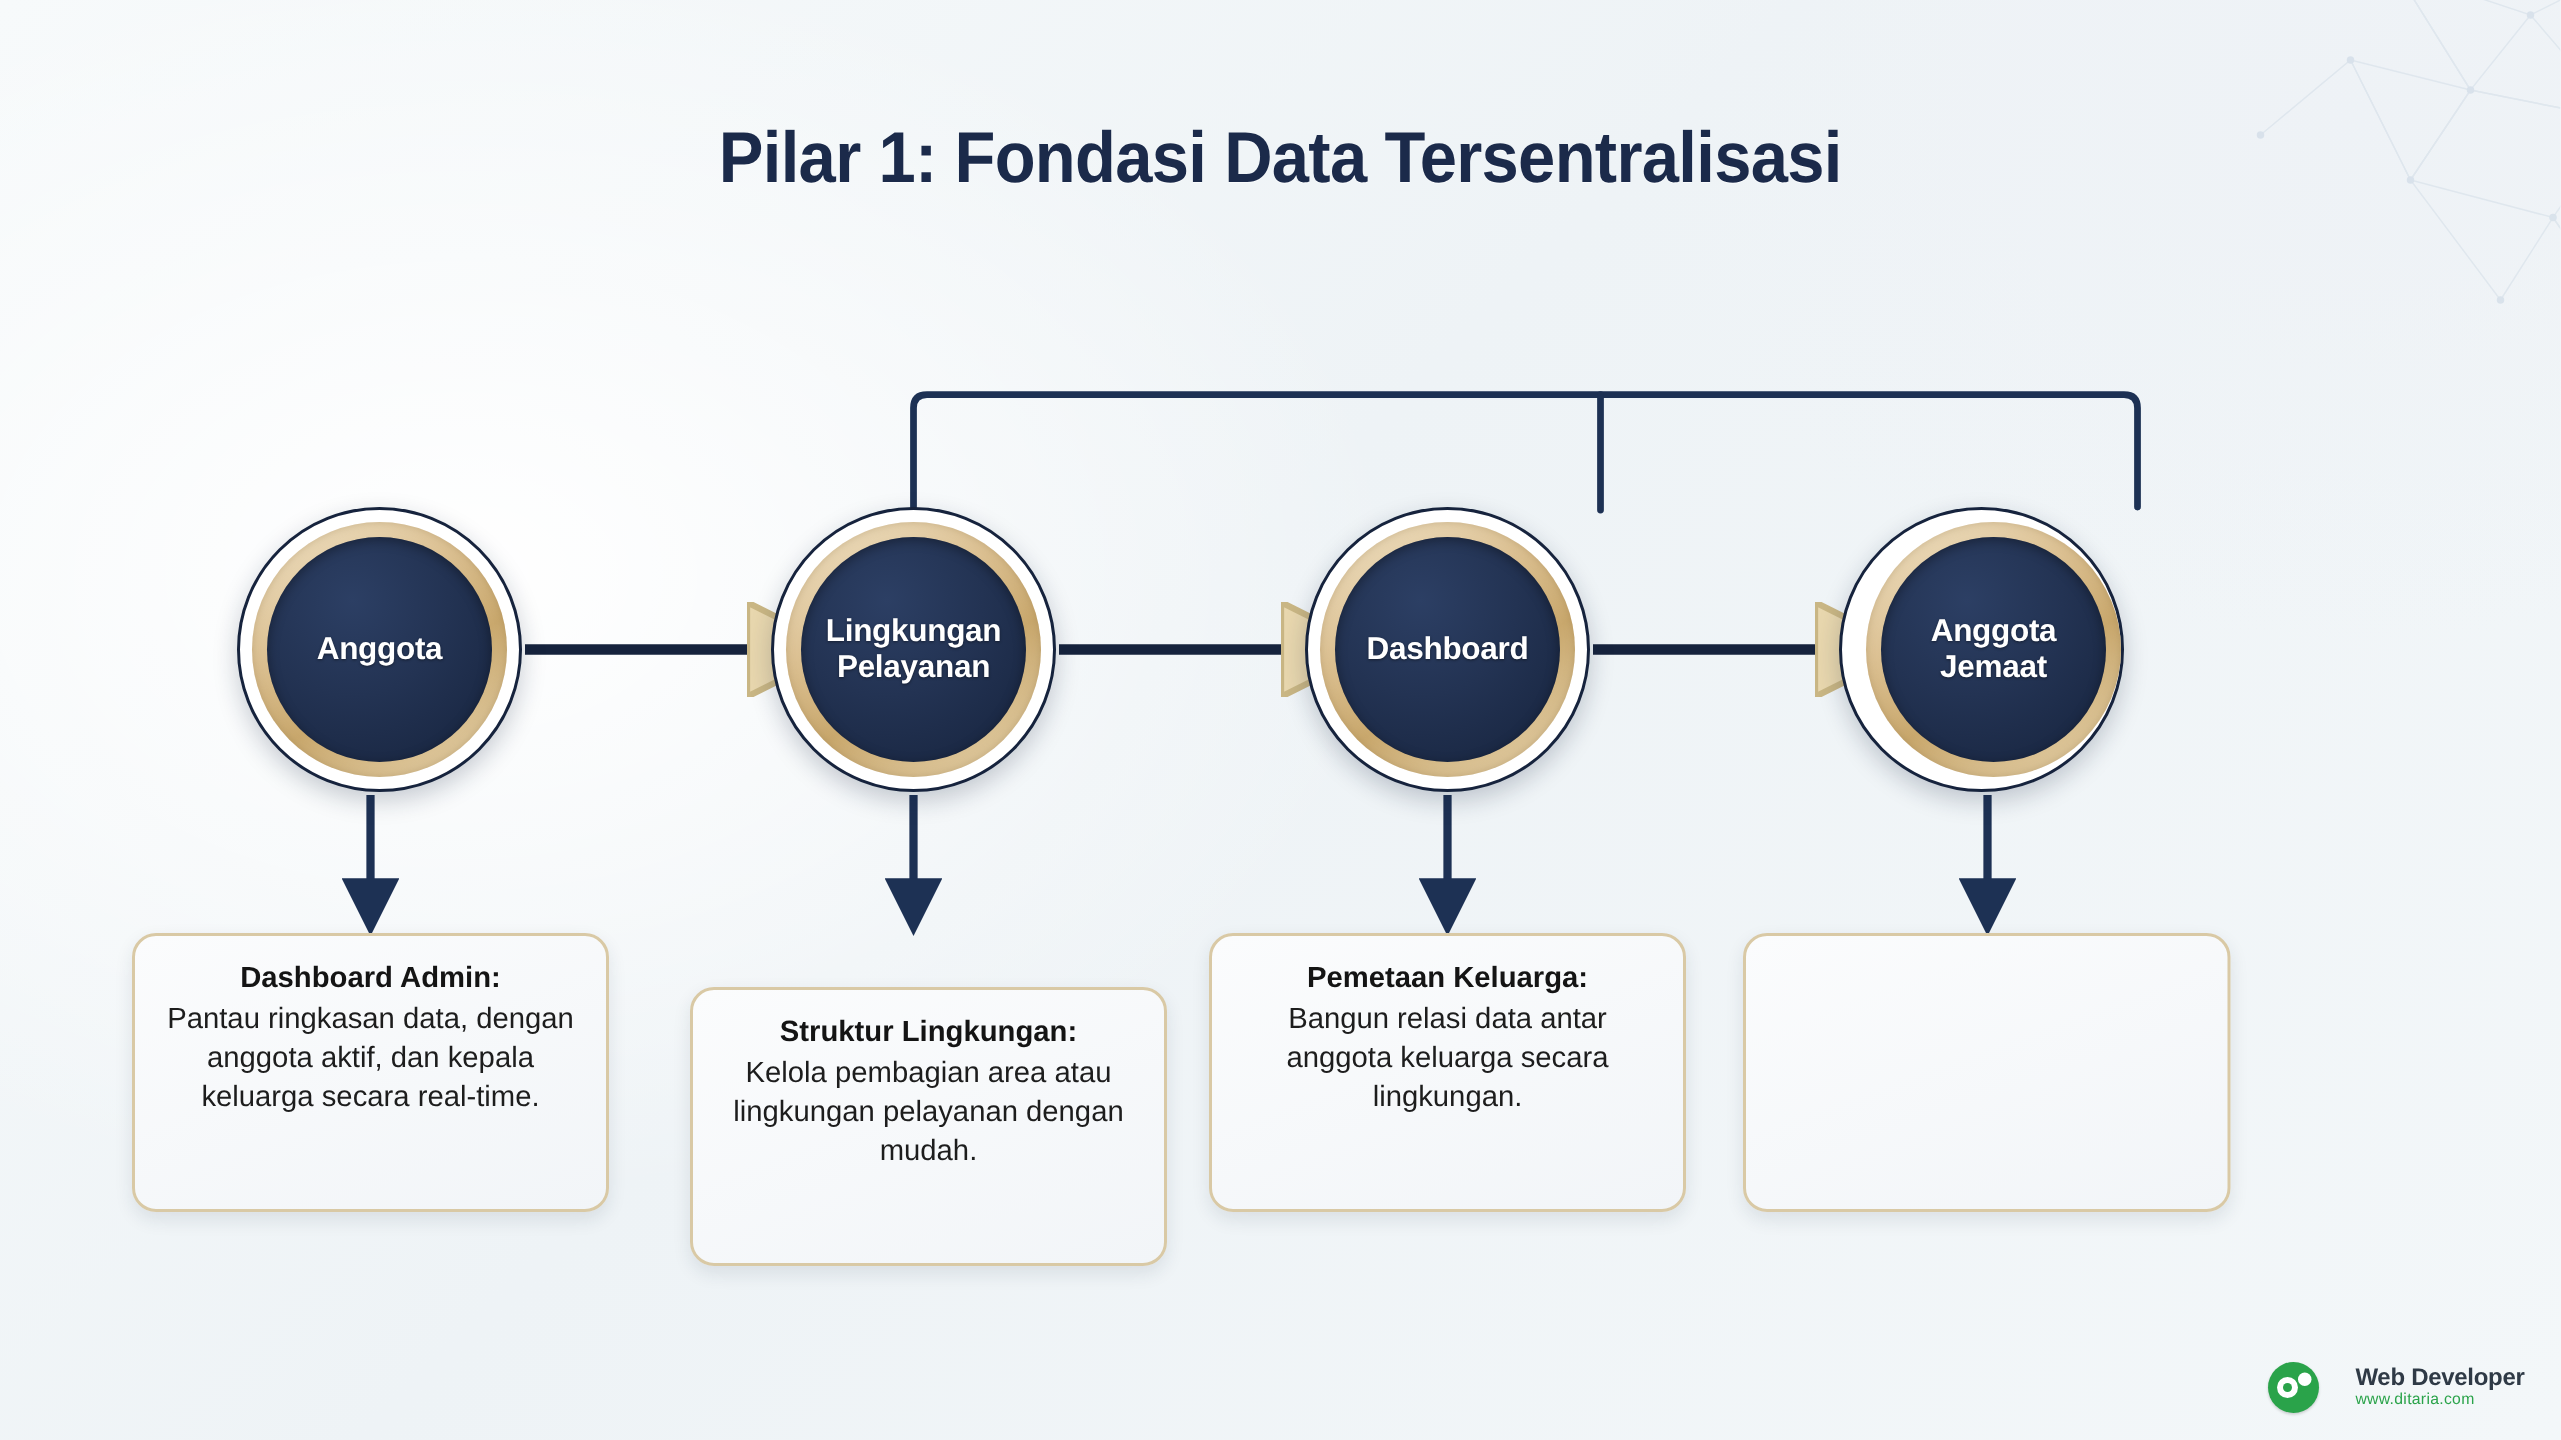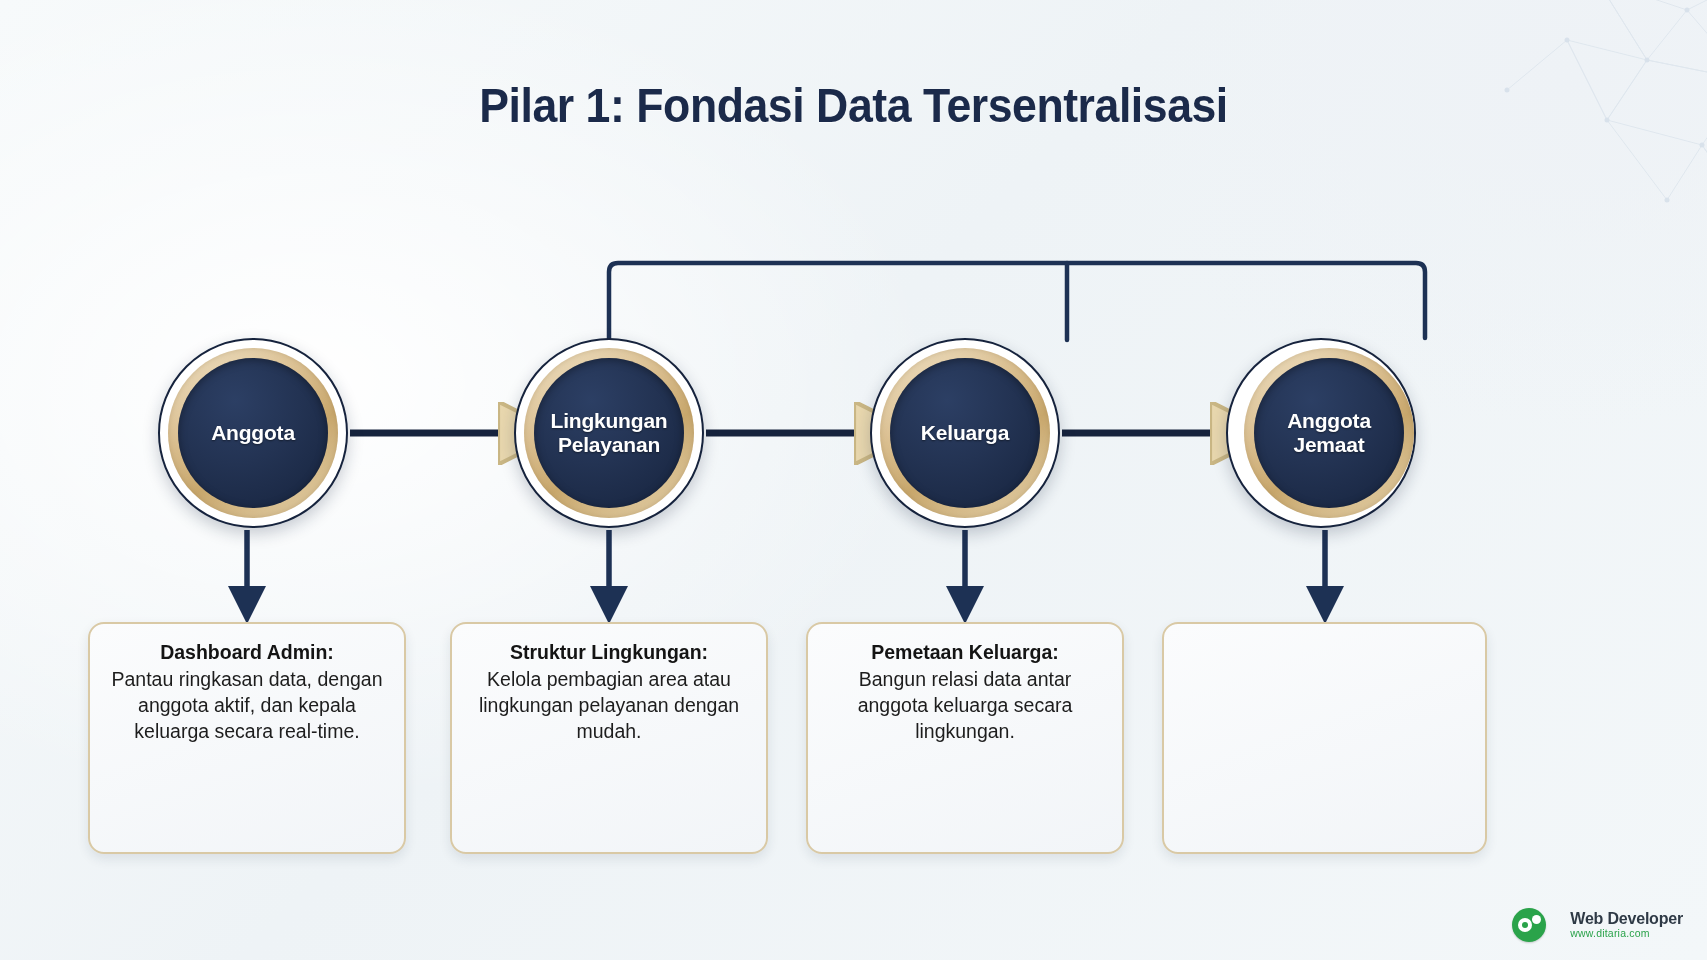--- a/index.html
+++ b/index.html
@@ -109,41 +109,41 @@
   .node.n1 { left: 158px; top: 338px; }
   .node.n2 { left: 514px; top: 338px; }
   .node.n3 { left: 870px; top: 338px; }
   .node.n4 { left: 1226px; top: 338px; justify-content: flex-end; }
 
   
   .card {
     position: absolute;
     top: 622px;
     width: 318px;
-    height: 232px;
+    height: 186px;
     border-radius: 16px;
     background: linear-gradient(160deg,#fbfcfd 0%, #f2f5f8 100%);
     border: 2.5px solid #d9c9a5;
     box-shadow: 0 5px 12px rgba(30,45,70,0.10);
     padding: 16px 16px 12px 16px;
     text-align: center;
     color: #1d1d1d;
     font-size: 19.5px;
     line-height: 1.33;
   }
   .card .head {
     display: block;
     font-weight: 700;
     color: #141414;
     margin-bottom: 1px;
   }
   .card .body { display: block; }
 
   .card.c1 { left: 88px;  }
-  .card.c2 { left: 450px; }
+  .card.c2 { left: 460px; margin-top: 36px; }
   .card.c3 { left: 806px; }
   .card.c4 { left: 1162px; width: 325px; }
 
   
   #logo {
     position: absolute;
     right: 24px;
     bottom: 18px;
     display: flex;
     align-items: center;
@@ -269,21 +269,21 @@
       <div class="core">
         <span class="label">Lingkungan
 Pelayanan</span>
       </div>
     </div>
   </div>
 
   <div class="node n3">
     <div class="ring">
       <div class="core">
-        <span class="label">Keluarga</span>
+        <span class="label">Dashboard</span>
       </div>
     </div>
   </div>
 
   <div class="node n4">
     <div class="ring">
       <div class="core">
         <span class="label">Anggota
 Jemaat</span>
       </div>

